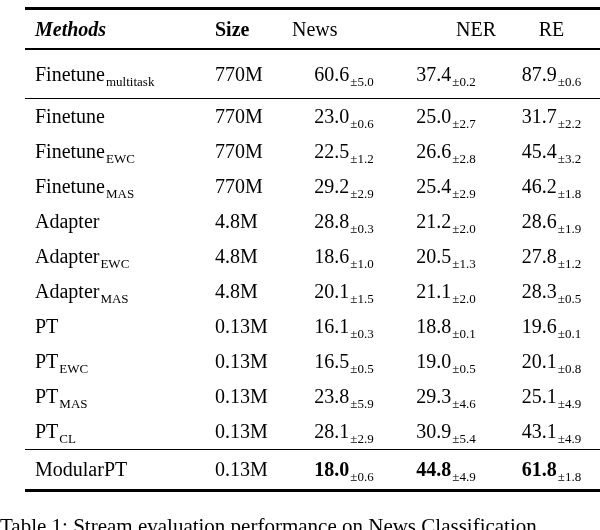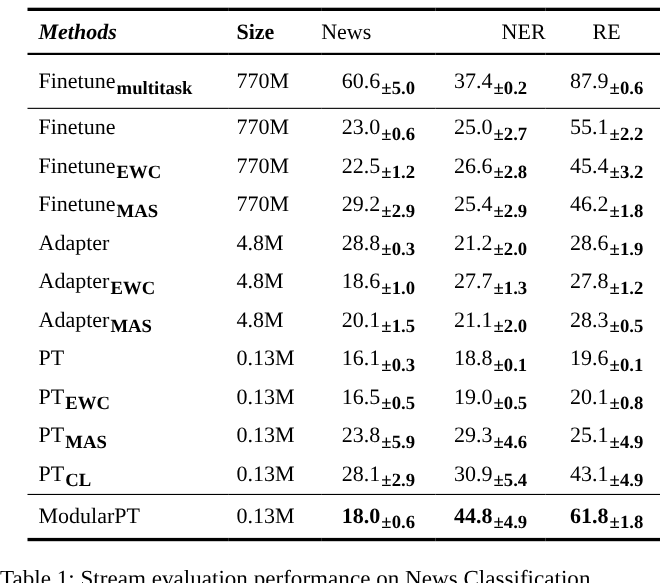--- a/index.html
+++ b/index.html
@@ -53,25 +53,24 @@
   .col-re      { width: 111px; text-align: center; }
 
   th.col-methods, th.col-size { font-weight: bold; }
 
   td.method { text-align: left; padding-left: 10px; }
   td.size   { text-align: left; padding-left: 7px; }
   td.score  { text-align: center; }
   td.score.bold .val { font-weight: bold; }
 
   .sub {
-    font-size: 17px;
+    font-size: 13px;
     position: relative;
     top: 5px;
     margin-left: 1px;
-    font-weight: bold;
   }
   .caption {
     position: absolute;
     left: 0;
     top: 514px;
     width: 600px;
     font-size: 21px;
     line-height: 25px;
     text-align: justify;
     white-space: nowrap;
@@ -99,21 +98,21 @@
           <td class="score"><span class="val">37.4</span><span class="sub">±0.2</span></td>
           <td class="score"><span class="val">87.9</span><span class="sub">±0.6</span></td>
         </tr>
       </tbody>
       <tbody class="grp g2">
         <tr>
           <td class="method">Finetune</td>
           <td class="size">770M</td>
           <td class="score"><span class="val">23.0</span><span class="sub">±0.6</span></td>
           <td class="score"><span class="val">25.0</span><span class="sub">±2.7</span></td>
-          <td class="score"><span class="val">55.1</span><span class="sub">±2.2</span></td>
+          <td class="score"><span class="val">31.7</span><span class="sub">±2.2</span></td>
         </tr>
         <tr>
           <td class="method">Finetune<span class="sub">EWC</span></td>
           <td class="size">770M</td>
           <td class="score"><span class="val">22.5</span><span class="sub">±1.2</span></td>
           <td class="score"><span class="val">26.6</span><span class="sub">±2.8</span></td>
           <td class="score"><span class="val">45.4</span><span class="sub">±3.2</span></td>
         </tr>
         <tr>
           <td class="method">Finetune<span class="sub">MAS</span></td>
@@ -126,21 +125,21 @@
           <td class="method">Adapter</td>
           <td class="size">4.8M</td>
           <td class="score"><span class="val">28.8</span><span class="sub">±0.3</span></td>
           <td class="score"><span class="val">21.2</span><span class="sub">±2.0</span></td>
           <td class="score"><span class="val">28.6</span><span class="sub">±1.9</span></td>
         </tr>
         <tr>
           <td class="method">Adapter<span class="sub">EWC</span></td>
           <td class="size">4.8M</td>
           <td class="score"><span class="val">18.6</span><span class="sub">±1.0</span></td>
-          <td class="score"><span class="val">27.7</span><span class="sub">±1.3</span></td>
+          <td class="score"><span class="val">20.5</span><span class="sub">±1.3</span></td>
           <td class="score"><span class="val">27.8</span><span class="sub">±1.2</span></td>
         </tr>
         <tr>
           <td class="method">Adapter<span class="sub">MAS</span></td>
           <td class="size">4.8M</td>
           <td class="score"><span class="val">20.1</span><span class="sub">±1.5</span></td>
           <td class="score"><span class="val">21.1</span><span class="sub">±2.0</span></td>
           <td class="score"><span class="val">28.3</span><span class="sub">±0.5</span></td>
         </tr>
         <tr>

